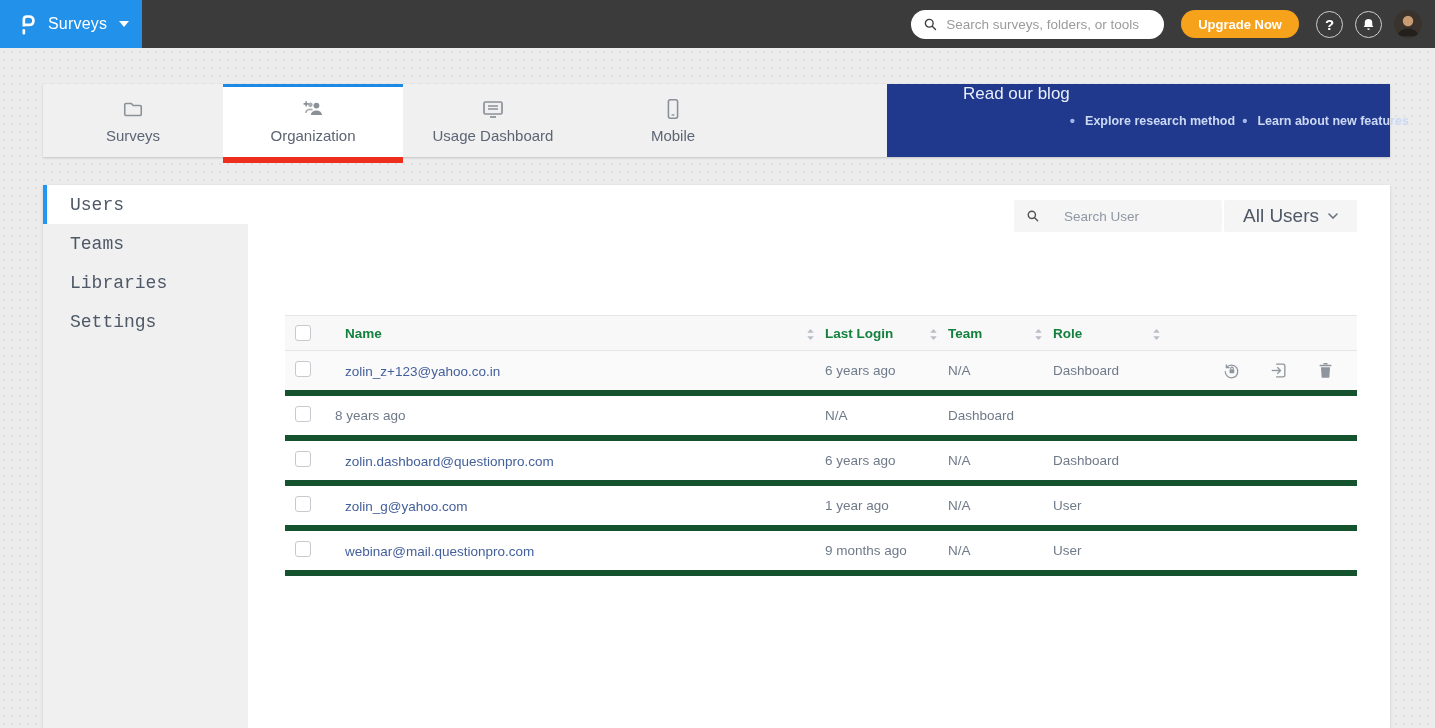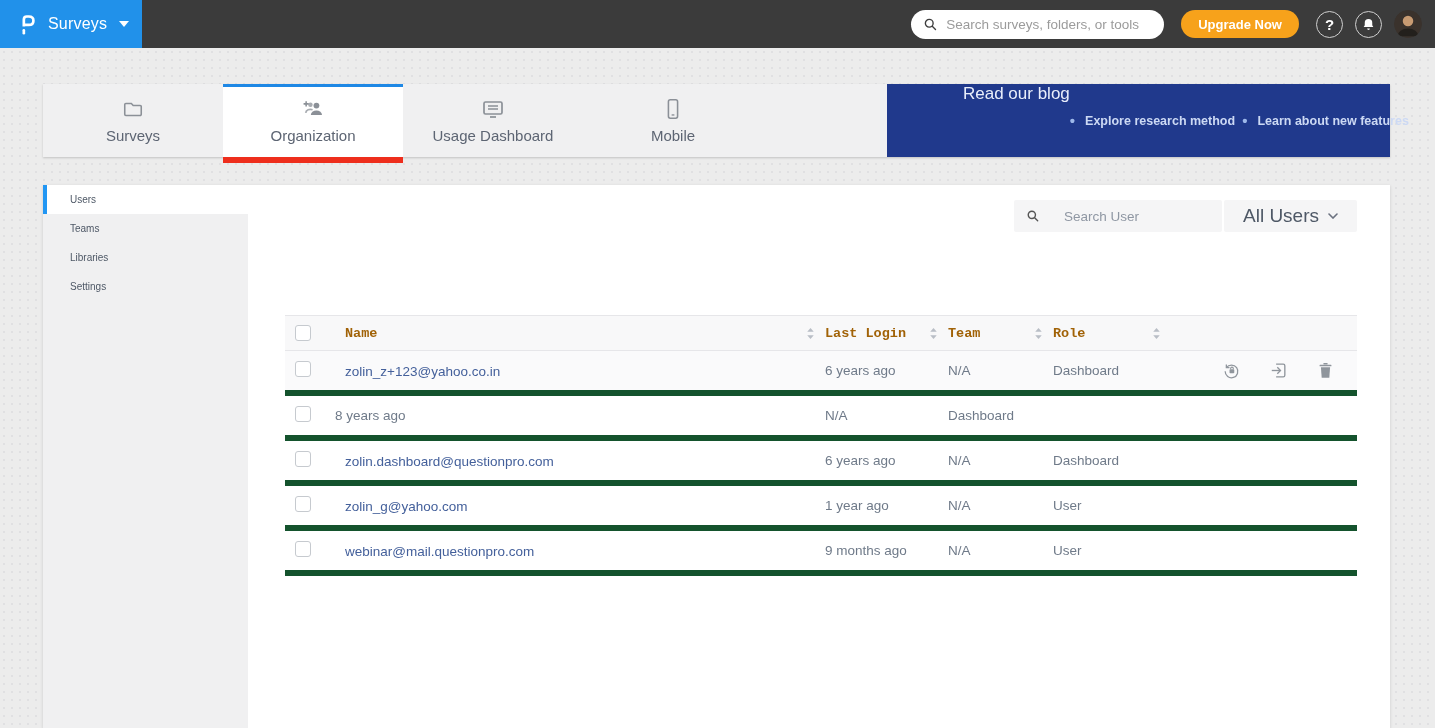--- a/index.html
+++ b/index.html
@@ -58,22 +58,22 @@
   .blog-title{ color:#e9eefb; font-size:17px; white-space:nowrap; }
   .blog-bullets{ margin-left:auto; list-style:none; display:flex; gap:7px; }
   .blog-bullets li{ display:flex; align-items:center; gap:10px;
     color:#ccd9f4; font-size:12.5px; font-weight:bold; white-space:nowrap; }
   .blog-bullets li::before{ content:"•"; color:#9db8ea; font-size:15px; }
 
   
   .maincard{ position:absolute; top:185px; left:43px; width:1347px; height:543px;
     background:#fff; box-shadow:0 1px 3px rgba(0,0,0,.15); display:flex; }
   .sidenav{ width:205px; background:#f0f0f1; flex:none; }
-  .side-item{ height:29px; display:flex; align-items:center; padding-left:27px;
-    font-size:10px; color:#4e5866; cursor:pointer; }
+  .side-item{ height:39px; display:flex; align-items:center; padding-left:27px;
+    font-size:18px; color:#4e5866; cursor:pointer;font-family:Liberation Mono, monospace; }
   .side-item.active{ background:#fff; border-left:4px solid #2196f3; padding-left:23px; }
   .content{ position:relative; flex:1; }
 
   
   .adduser-wrap{ position:absolute; left:29px; top:48px; }
   .adduser-btn{ width:155px; height:36px; background:var(--active-blue,#1e88e5);
     border:none; border-radius:3px; color:#fff; font-size:13.5px; font-weight:bold;
     font-family:inherit; display:flex; align-items:center; justify-content:center;
     gap:10px; cursor:pointer;
     outline:3px solid var(--annotation-red,#ee2e1d); outline-offset:2px; }
@@ -89,22 +89,22 @@
     display:flex; align-items:center; justify-content:center; gap:9px;
     font-size:19px; color:#4e5866; cursor:pointer; }
   .user-filter svg{ width:10px; height:6px; color:#6b7280; }
 
   
   .user-table{ position:absolute; left:37px; right:33px; top:130px; }
   .thead,.trow{ display:grid;
     grid-template-columns:50px 1fr 123px 105px 118px 186px; align-items:center; }
   .thead{ height:36px; background:#f8f8f9; border-top:1px solid #e6e6e9;
     border-bottom:1px solid #e6e6e9; }
-  .hcell{ display:flex; align-items:center; font-size:13.5px; font-weight:bold;
-    color:#a16207;font-family:Liberation Mono, monospace; }
+  .hcell{ display:flex; align-items:flex-end; font-size:13.5px; font-weight:bold;
+    color:#15803d; }
   .hcell .spacer{ flex:1; }
   .sort-ic{ width:9px; height:13px; margin-right:10px; cursor:pointer; flex:none; }
   .c-check{ padding-left:10px; }
   .c-name{ padding-left:10px; }
   .checkbox{ width:16px; height:16px; background:#fff; border:1px solid #c6cacf;
     border-radius:3px; display:inline-block; cursor:pointer; }
   .trow{ height:45px; border-bottom:6px solid #14532d; background:#fff; }
   .trow.hl{ background:#fafafb; }
   .email{ font-size:13.5px; color:var(--email-blue,#44609b); text-decoration:none; cursor:pointer; }
   .c-login,.c-team,.c-role{ font-size:13.5px; color:#6f7a89; }

